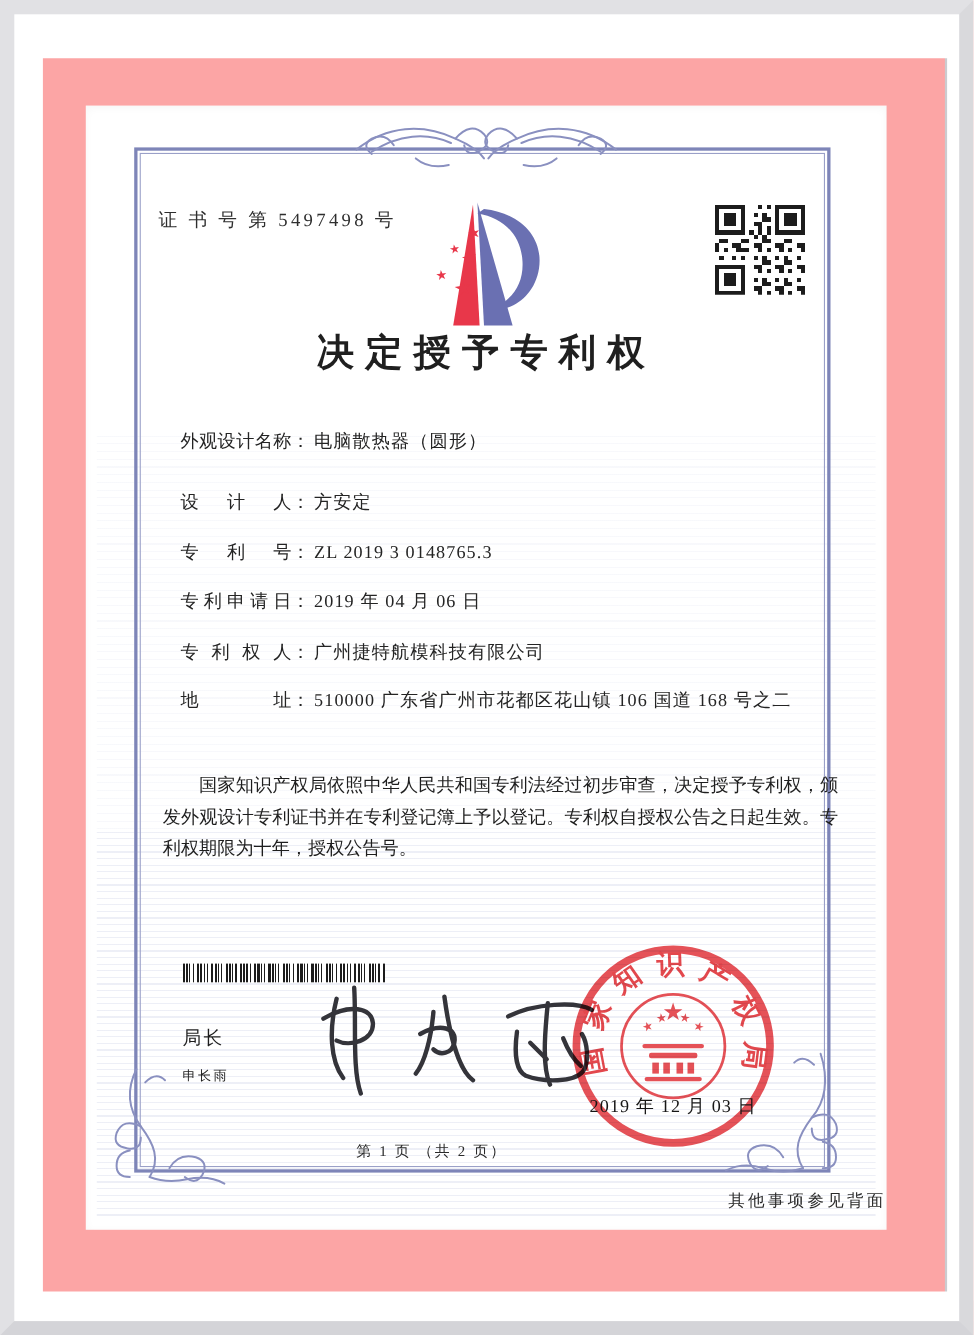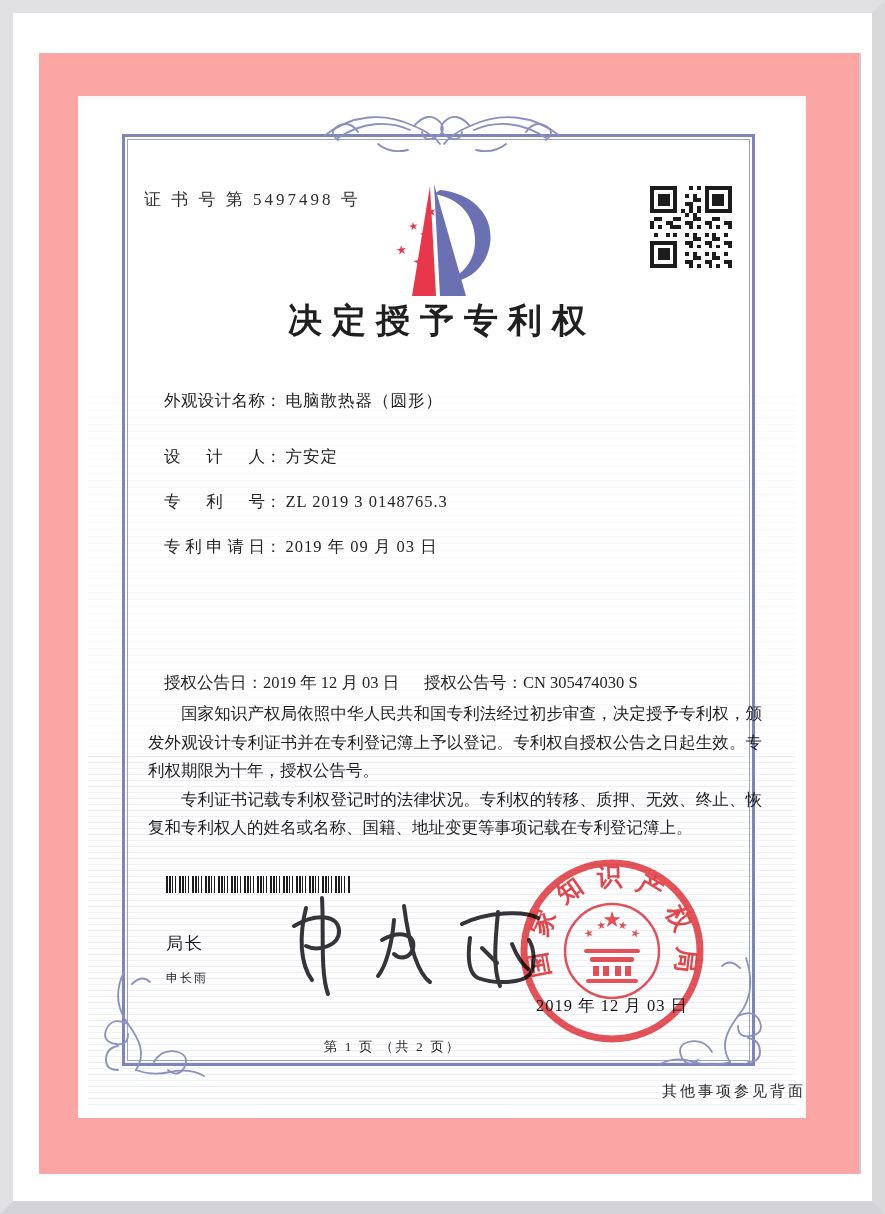--- a/index.html
+++ b/index.html
@@ -229,31 +229,32 @@
     <div class="row" style="top:294px">
       <span class="flabel">外观设计名称</span><span>：</span><span class="fvalue">电脑散热器（圆形）</span>
     </div>
     <div class="row" style="top:350px">
       <span class="flabel">设计人</span><span>：</span><span class="fvalue">方安定</span>
     </div>
     <div class="row" style="top:395px">
       <span class="flabel">专利号</span><span>：</span><span class="fvalue">ZL 2019 3 0148765.3</span>
     </div>
     <div class="row" style="top:440px">
-      <span class="flabel">专利申请日</span><span>：</span><span class="fvalue">2019 年 09 月 03 日</span>
-    </div>
-
-    <div class="grant">
-      <span>授权公告日</span><span>：</span><span>2019 年 12 月 03 日</span>
-      <span class="g2"><span>授权公告号</span><span>：</span><span>CN 305474030 S</span></span>
-    </div>
+      <span class="flabel">专利申请日</span><span>：</span><span class="fvalue">2019 年 04 月 06 日</span>
+    </div>
+    <div class="row" style="top:486px">
+      <span class="flabel">专利权人</span><span>：</span><span class="fvalue">广州捷特航模科技有限公司</span>
+    </div>
+    <div class="row" style="top:530px">
+      <span class="flabel">地址</span><span>：</span><span class="fvalue">510000 广东省广州市花都区花山镇 106 国道 168 号之二</span>
+    </div>
+
 
     <div class="paras">
       <p>国家知识产权局依照中华人民共和国专利法经过初步审查，决定授予专利权，颁发外观设计专利证书并在专利登记簿上予以登记。专利权自授权公告之日起生效。专利权期限为十年，授权公告号。</p>
-      <p>专利证书记载专利权登记时的法律状况。专利权的转移、质押、无效、终止、恢复和专利权人的姓名或名称、国籍、地址变更等事项记载在专利登记簿上。</p>
     </div>
 
     <div class="barcode"></div>
 
     <div class="director-title">局长</div>
     <div class="director-name">申长雨</div>
 
     <svg class="signature" viewBox="0 0 295 118">
       <g fill="none" stroke="#34343a" stroke-width="4" stroke-linecap="round" stroke-linejoin="round">
         <path d="M30,20 C23,48 24,76 36,92"></path>

